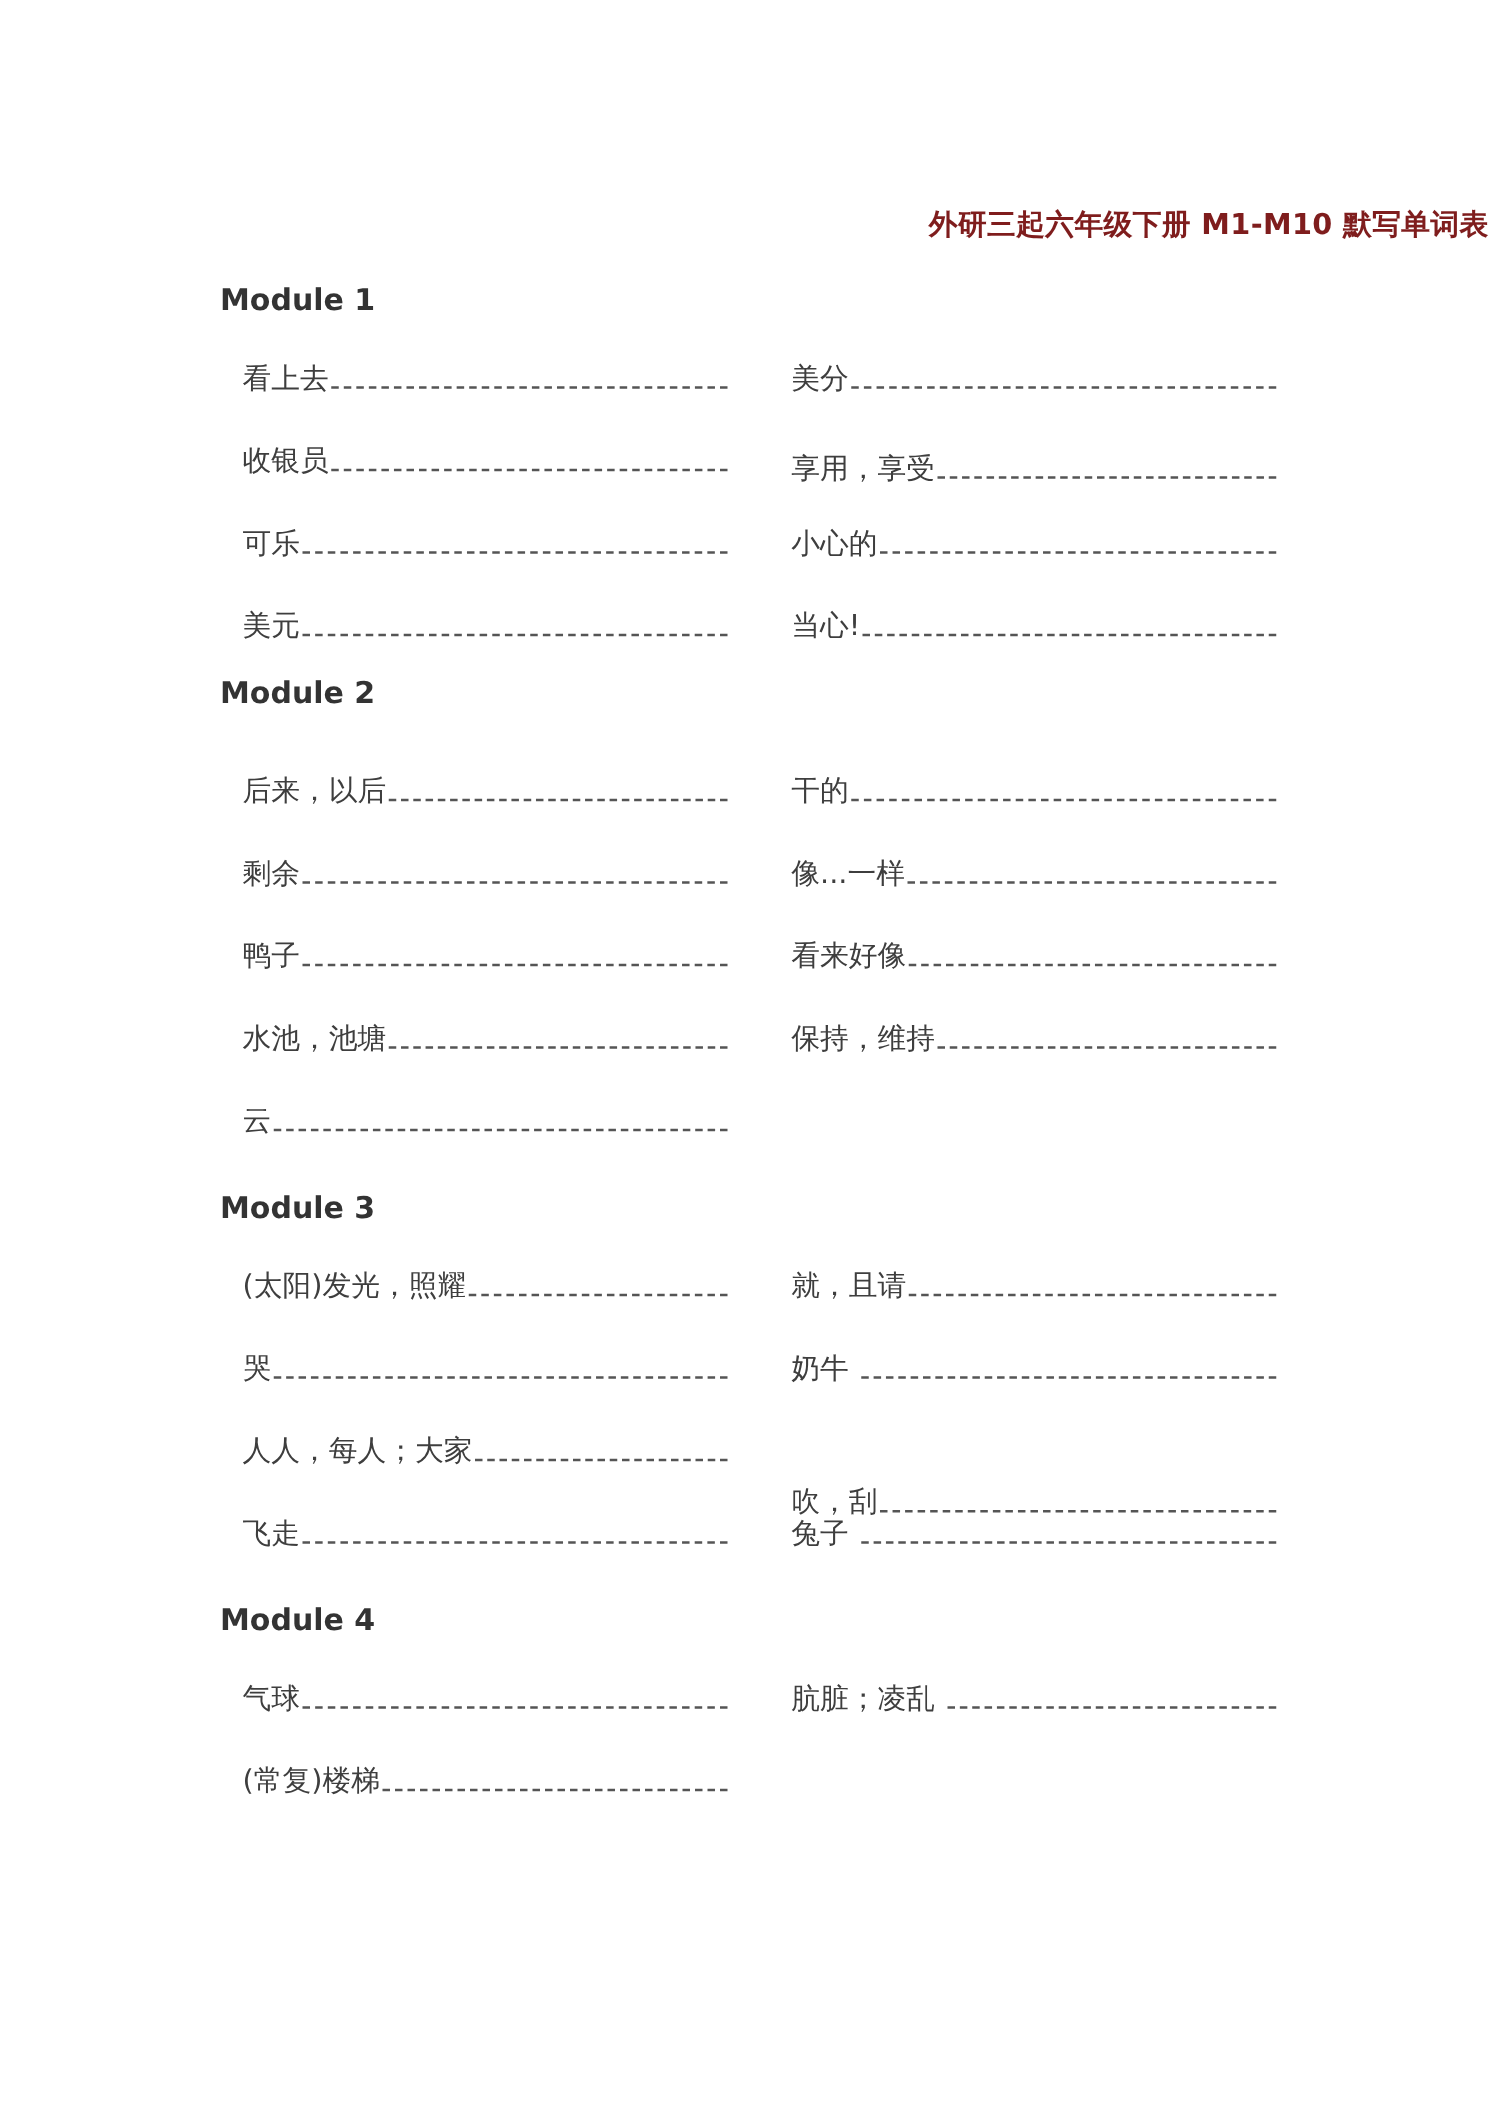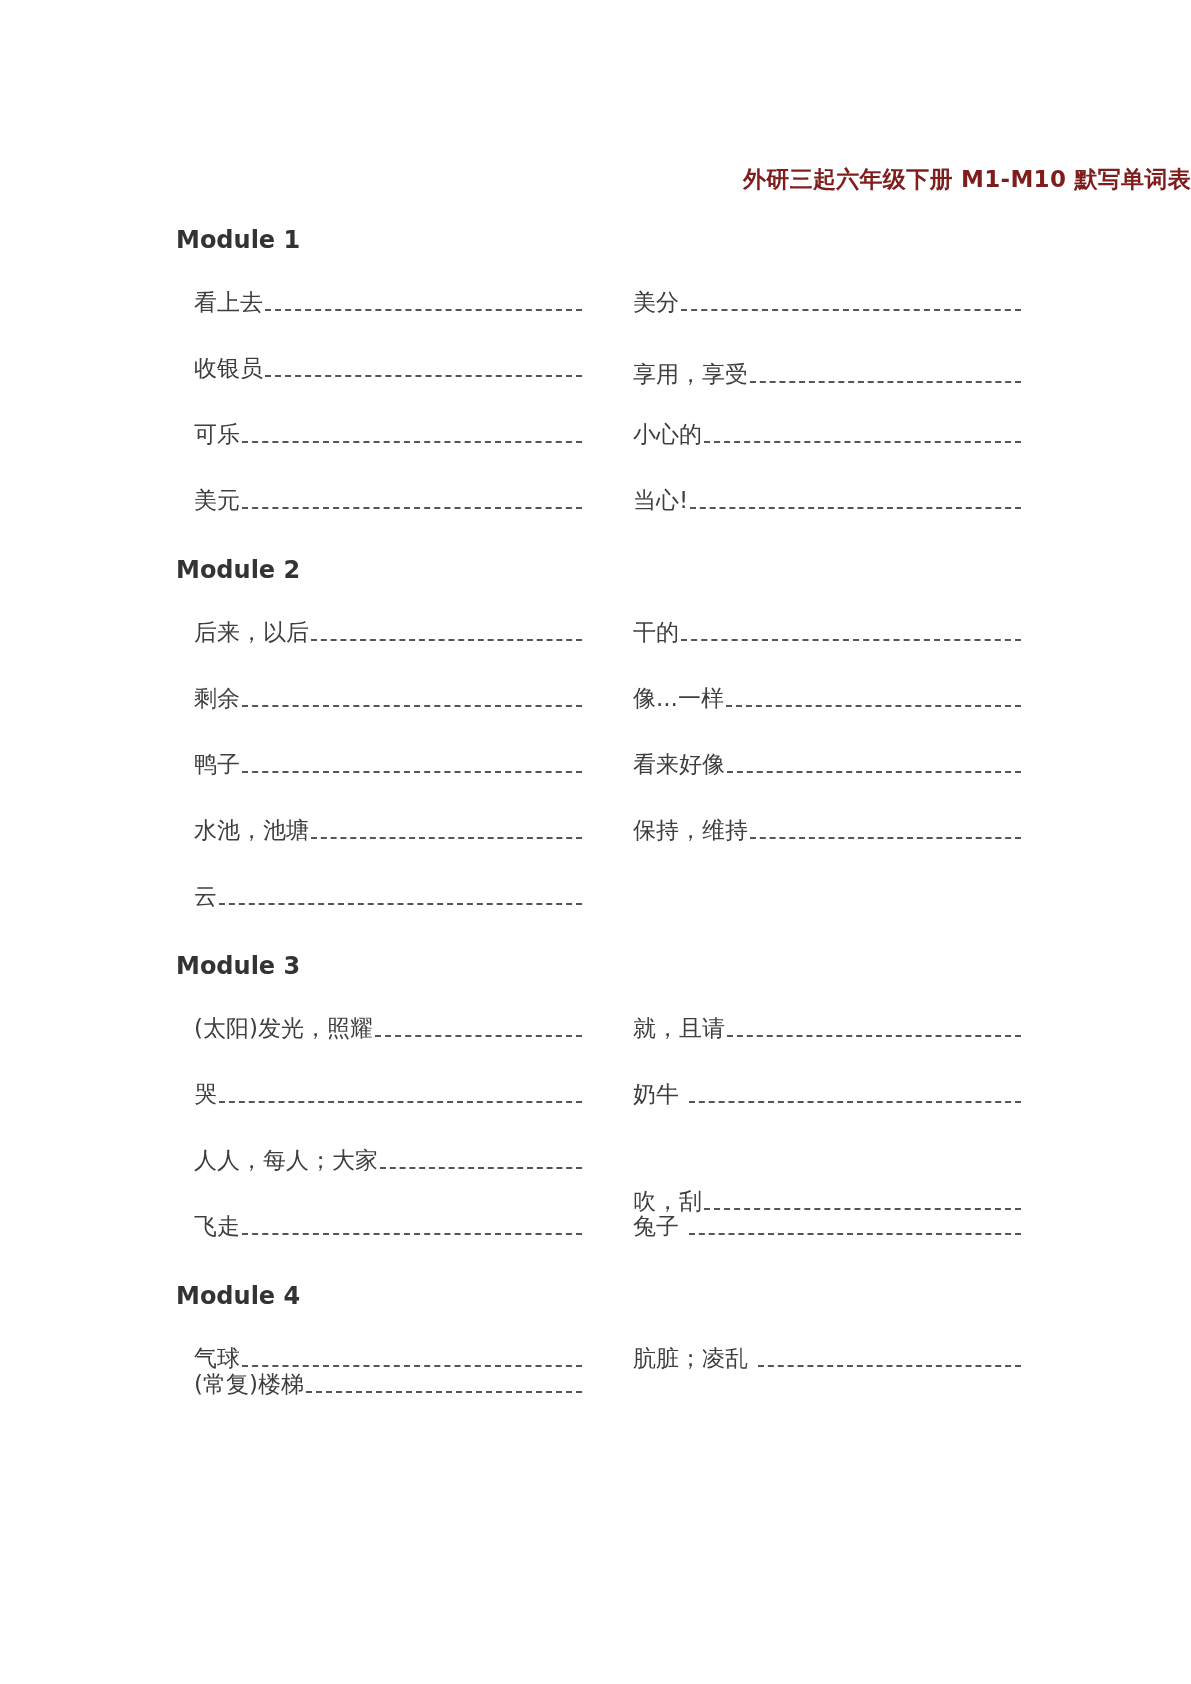--- a/index.html
+++ b/index.html
@@ -61,21 +61,21 @@
   </div>
 <div class="item left" style="top:482px;">
     <span class="label">美元</span>
     <span class="blank"></span>
   </div>
 <div class="item right" style="top:482px;">
     <span class="label">当心!</span>
     <span class="blank"></span>
   </div>
 
-<div class="module" style="top:556px;">Module 2</div>
+<div class="module" style="top:540px;">Module 2</div>
 <div class="item left" style="top:614px;">
     <span class="label">后来，以后</span>
     <span class="blank"></span>
   </div>
 <div class="item right" style="top:614px;">
     <span class="label">干的</span>
     <span class="blank"></span>
   </div>
 <div class="item left" style="top:680px;">
     <span class="label">剩余</span>
@@ -142,16 +142,16 @@
 
 <div class="module" style="top:1282px;">Module 4</div>
 <div class="item left" style="top:1340px;">
     <span class="label">气球</span>
     <span class="blank"></span>
   </div>
 <div class="item right" style="top:1340px;">
     <span class="label">肮脏；凌乱</span>
     <span class="blank gap"></span>
   </div>
-<div class="item left" style="top:1366px;">
+<div class="item left" style="top:1406px;">
     <span class="label">(常复)楼梯</span>
     <span class="blank"></span>
   </div>
 
 </body></html>

